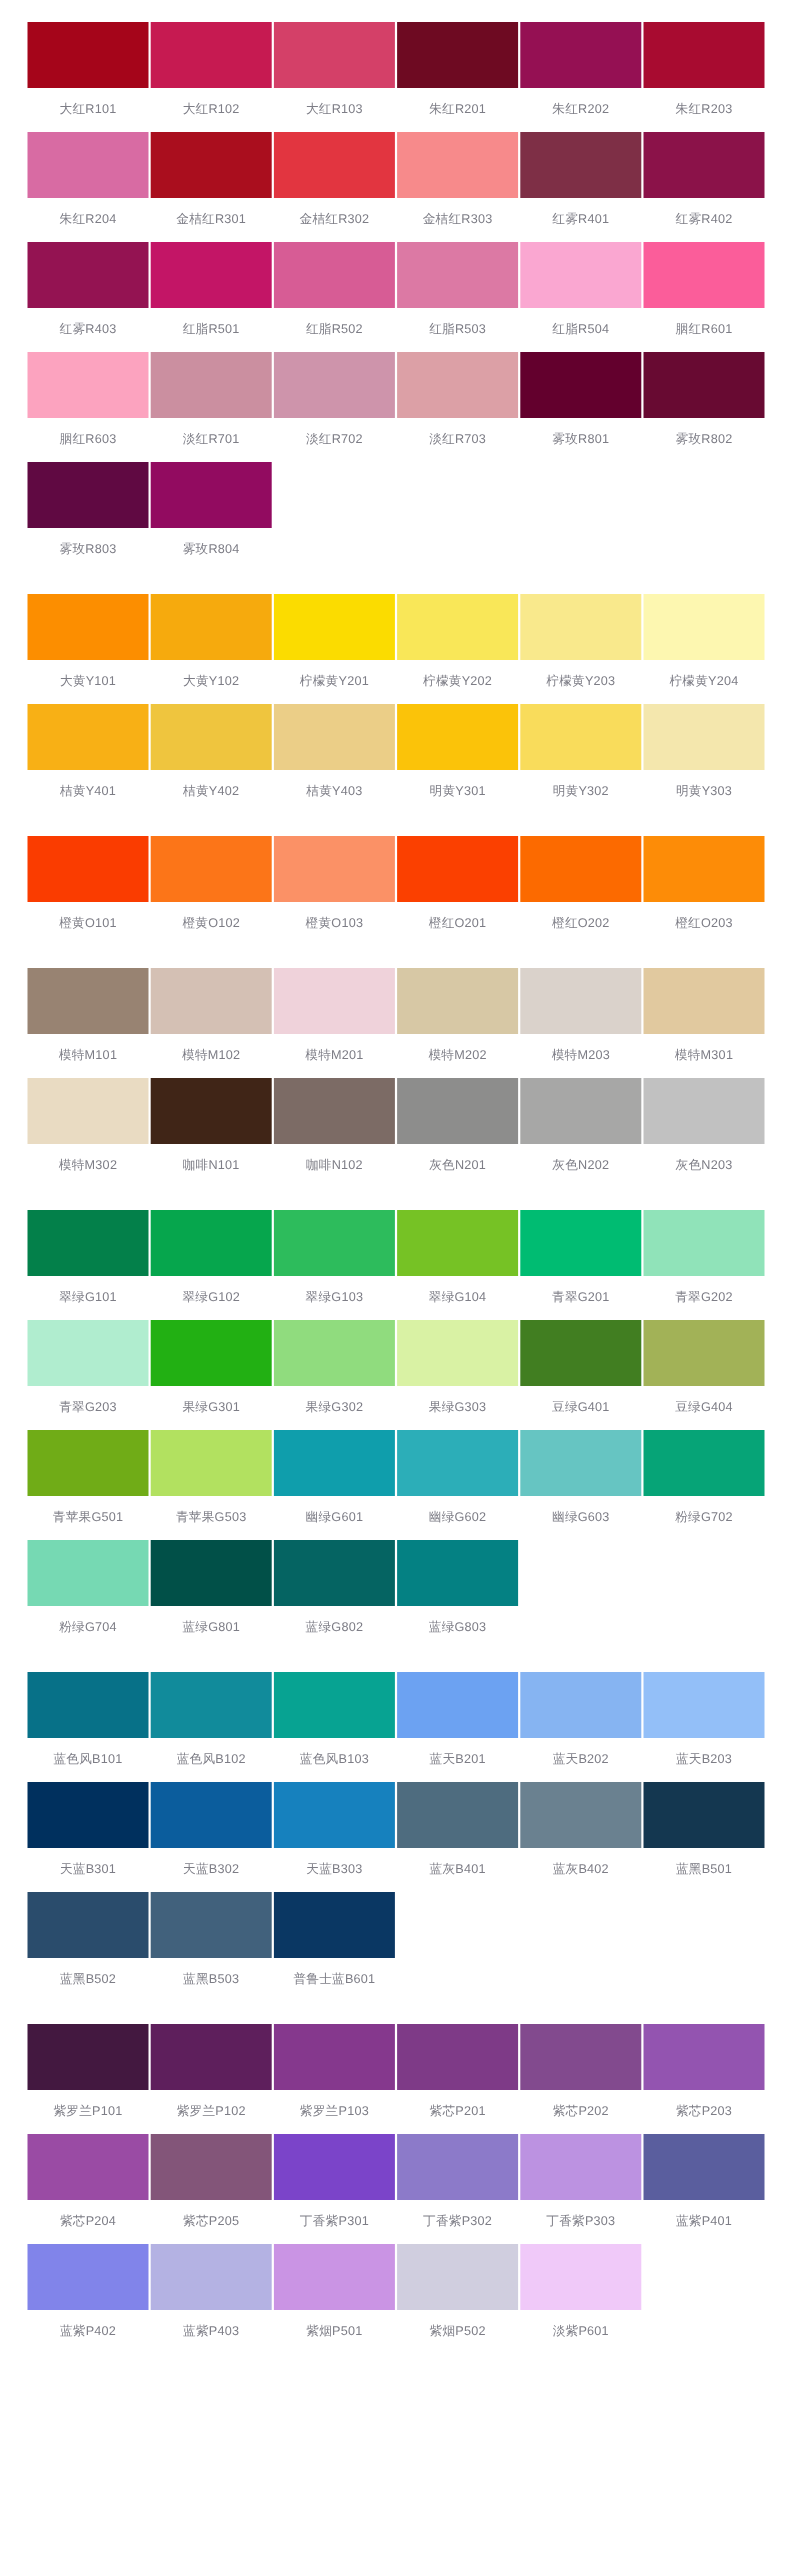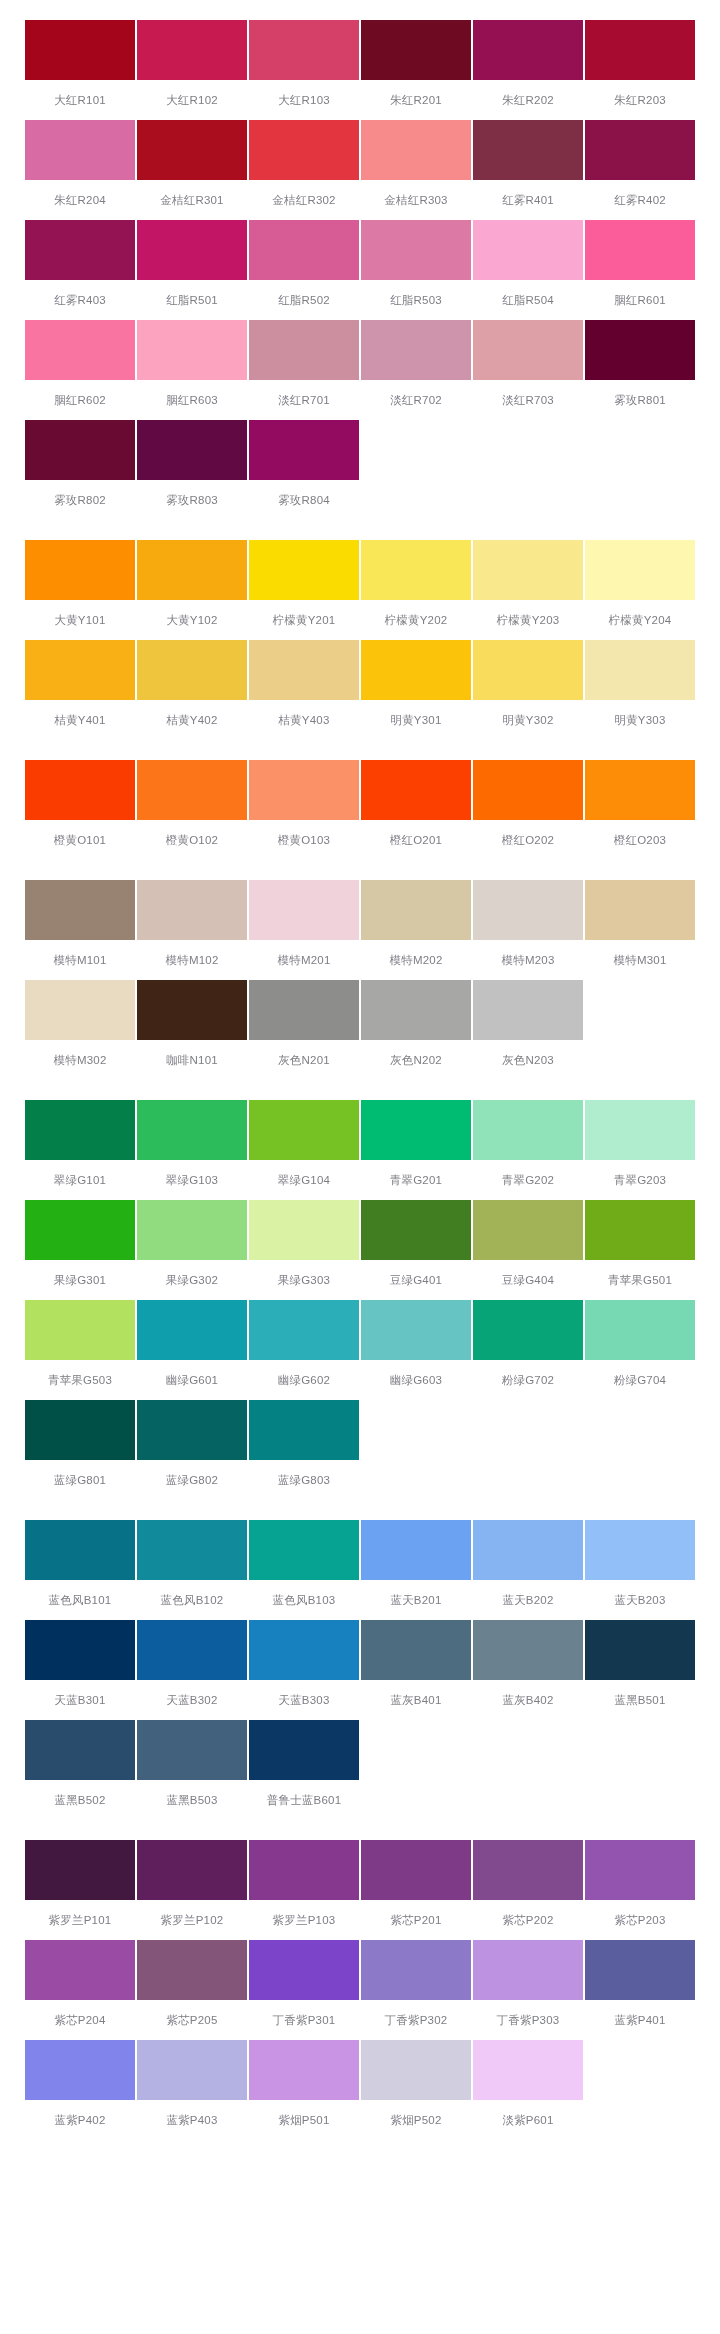--- a/index.html
+++ b/index.html
@@ -129,24 +129,20 @@
         </div>
         <div class="swatch-cell">
           <div class="swatch-chip" style="background-color: rgb(250, 167, 209);"></div>
           <span class="swatch-label">红脂R504</span>
         </div>
         <div class="swatch-cell">
           <div class="swatch-chip" style="background-color: rgb(251, 93, 154);"></div>
           <span class="swatch-label">胭红R601</span>
         </div>
         <div class="swatch-cell">
-          <div class="swatch-chip" style="background-color: rgb(250, 116, 162);"></div>
-          <span class="swatch-label">胭红R602</span>
-        </div>
-        <div class="swatch-cell">
           <div class="swatch-chip" style="background-color: rgb(252, 163, 191);"></div>
           <span class="swatch-label">胭红R603</span>
         </div>
         <div class="swatch-cell">
           <div class="swatch-chip" style="background-color: rgb(203, 143, 160);"></div>
           <span class="swatch-label">淡红R701</span>
         </div>
         <div class="swatch-cell">
           <div class="swatch-chip" style="background-color: rgb(206, 148, 171);"></div>
           <span class="swatch-label">淡红R702</span>
@@ -281,38 +277,46 @@
         </div>
         <div class="swatch-cell">
           <div class="swatch-chip" style="background-color: rgb(233, 219, 194);"></div>
           <span class="swatch-label">模特M302</span>
         </div>
         <div class="swatch-cell">
           <div class="swatch-chip" style="background-color: rgb(64, 37, 23);"></div>
           <span class="swatch-label">咖啡N101</span>
         </div>
         <div class="swatch-cell">
+          <div class="swatch-chip" style="background-color: rgb(124, 107, 101);"></div>
+          <span class="swatch-label">咖啡N102</span>
+        </div>
+        <div class="swatch-cell">
           <div class="swatch-chip" style="background-color: rgb(141, 141, 140);"></div>
           <span class="swatch-label">灰色N201</span>
         </div>
         <div class="swatch-cell">
           <div class="swatch-chip" style="background-color: rgb(167, 167, 166);"></div>
           <span class="swatch-label">灰色N202</span>
         </div>
         <div class="swatch-cell">
           <div class="swatch-chip" style="background-color: rgb(193, 193, 193);"></div>
           <span class="swatch-label">灰色N203</span>
         </div>
       </div>
     </div>
     <div class="color-section">
       <div class="swatch-grid">
         <div class="swatch-cell">
           <div class="swatch-chip" style="background-color: rgb(3, 128, 74);"></div>
           <span class="swatch-label">翠绿G101</span>
+        </div>
+        <div class="swatch-cell">
+          <div class="swatch-chip" style="background-color: rgb(6, 166, 77);"></div>
+          <span class="swatch-label">翠绿G102</span>
         </div>
         <div class="swatch-cell">
           <div class="swatch-chip" style="background-color: rgb(45, 188, 92);"></div>
           <span class="swatch-label">翠绿G103</span>
         </div>
         <div class="swatch-cell">
           <div class="swatch-chip" style="background-color: rgb(118, 194, 37);"></div>
           <span class="swatch-label">翠绿G104</span>
         </div>
         <div class="swatch-cell">

